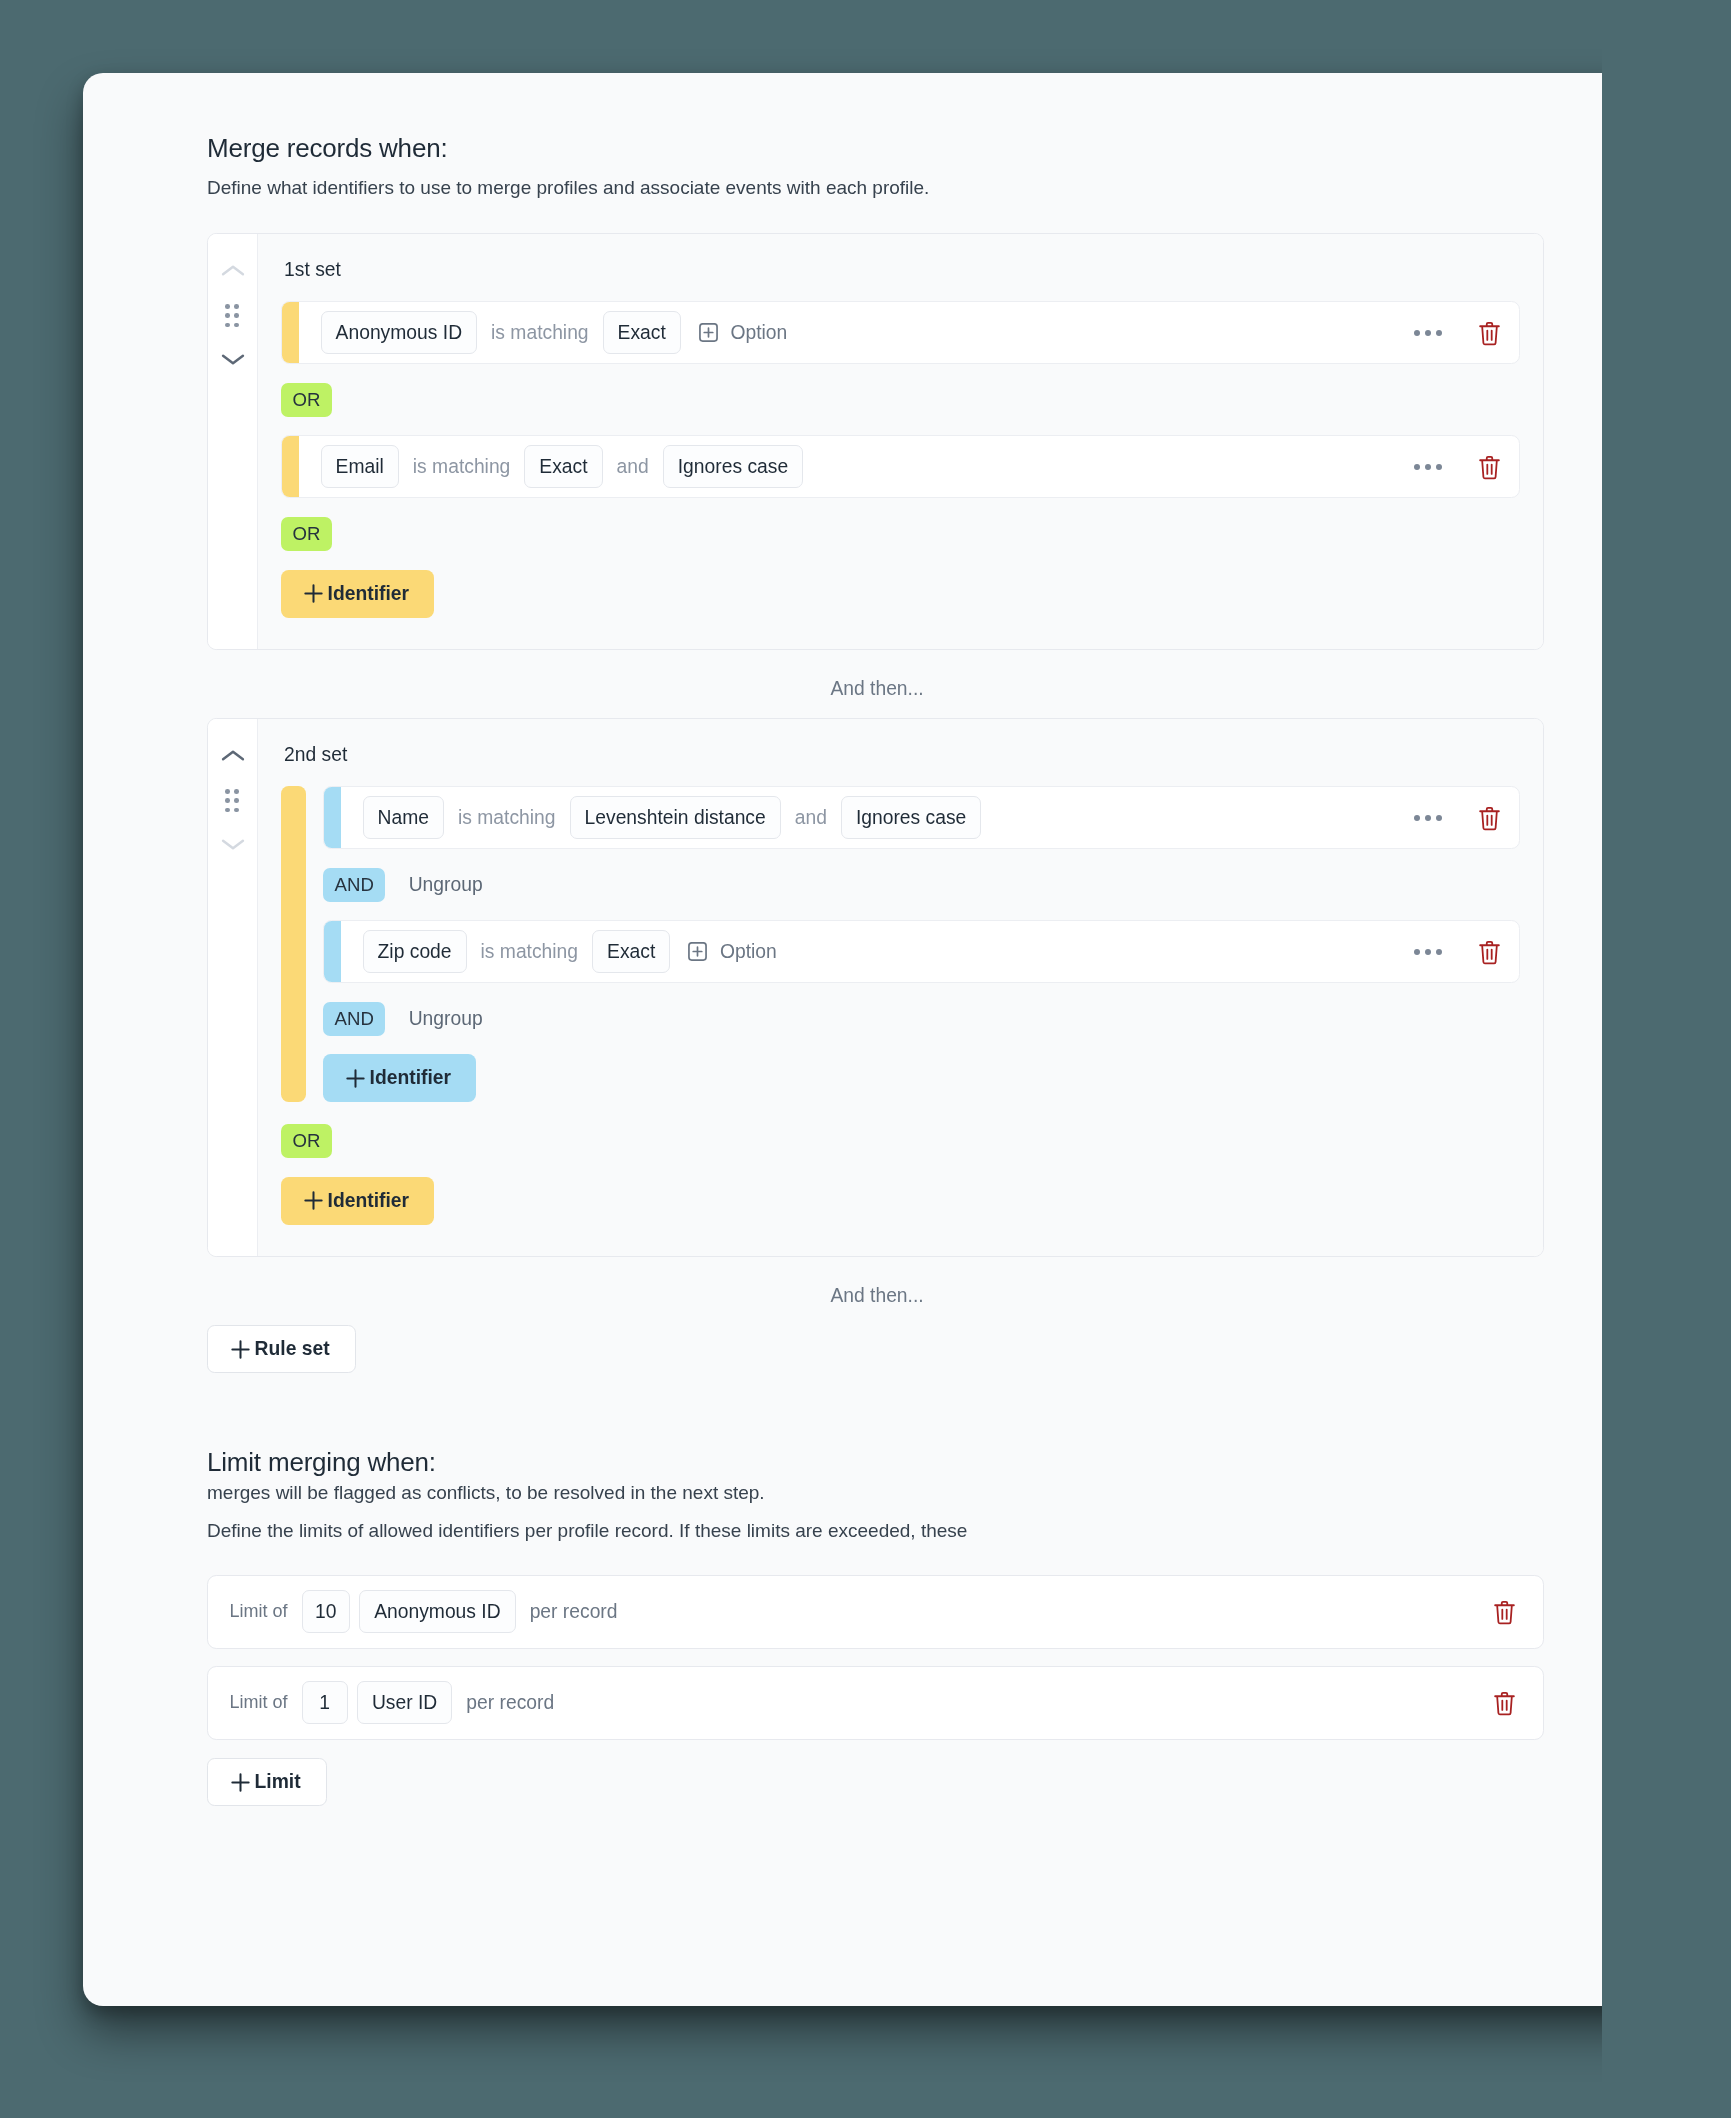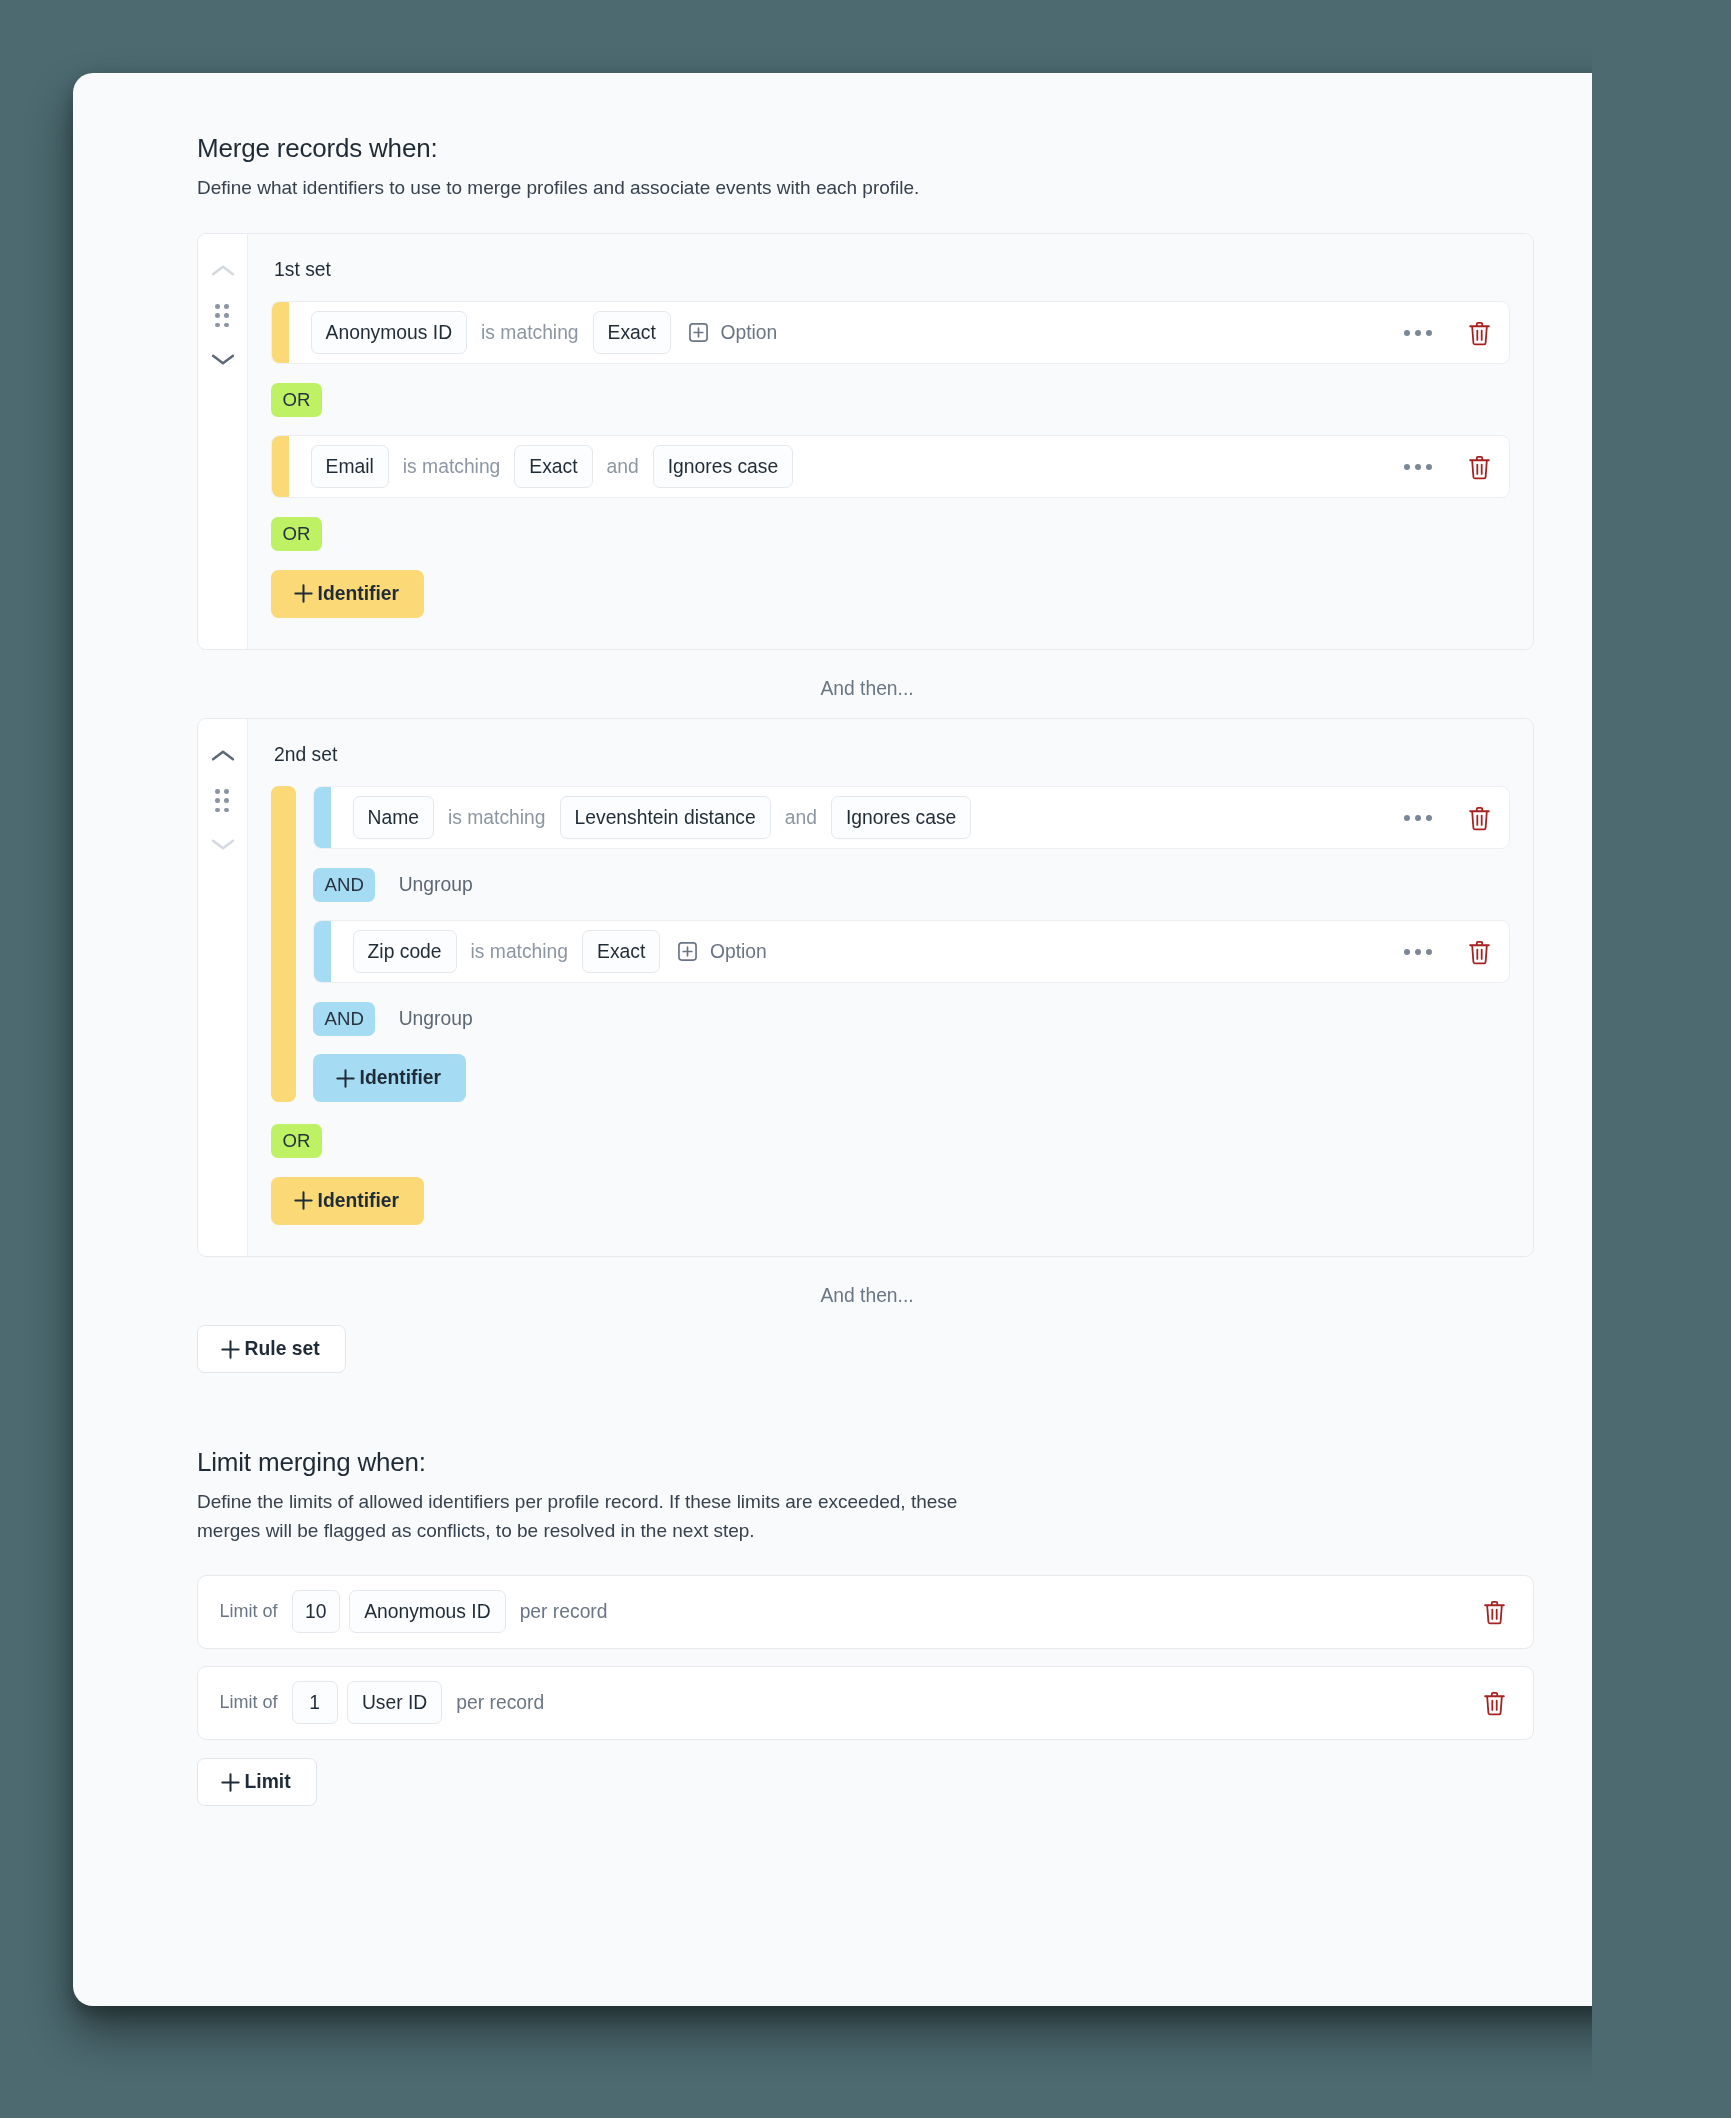--- a/index.html
+++ b/index.html
@@ -9,20 +9,21 @@
     background: #4c6a70;
     font-family: "Liberation Sans", sans-serif;
     -webkit-font-smoothing: antialiased;
   }
   .page {
     position: relative;
     width: 1592px;
     height: 2119px;
     background: #4c6a70;
     overflow: hidden;
+    margin-left: 10px;
   }
   .card {
     position: absolute;
     left: 73px;
     top: 73px;
     width: 1585px;
     height: 1933px;
     background: #f9fafb;
     border-radius: 20px;
     box-shadow: 0 26px 46px rgba(0,0,0,0.45), 0 7.7px 15.5px rgba(0,0,0,0.25);
@@ -493,22 +494,22 @@
       <span class="plus">
         <svg viewBox="0 0 27 27">
               <path d="M13.5 3 V24 M3 13.5 H24" stroke="#1f2b37" stroke-width="2.6" stroke-linecap="round"></path>
             </svg>
       </span>
       <span>Rule set</span>
     </button>
 
     
     <h1 class="section-title" style="margin-top:74px;">Limit merging when:</h1>
+    <p class="section-sub" style="margin-top:0;">merges will be flagged as conflicts, to be resolved in the next step.</p>
     <p class="section-sub">Define the limits of allowed identifiers per profile record. If these limits are exceeded, these</p>
-    <p class="section-sub" style="margin-top:0;">merges will be flagged as conflicts, to be resolved in the next step.</p>
 
     <div class="limit-row" style="margin-top:29px;">
       <span class="limit-label">Limit of</span>
       <span class="chip num">10</span>
       <span class="chip" style="margin-left:9.3px;">Anonymous ID</span>
       <span class="limit-tail">per record</span>
       <span class="trash limit-trash">
         <svg viewBox="0 0 32 34">
               <path d="M4 8 H28 M12.5 8 V5.2 a1.6 1.6 0 0 1 1.6-1.6 h3.8 a1.6 1.6 0 0 1 1.6 1.6 V8 M6.6 8 L8.2 29.4 a1.8 1.8 0 0 0 1.8 1.7 h12 a1.8 1.8 0 0 0 1.8-1.7 L25.4 8 M13.2 13.5 V25.5 M18.8 13.5 V25.5" fill="none" stroke="#a82121" stroke-width="2.3" stroke-linecap="round" stroke-linejoin="round"></path>
             </svg>

